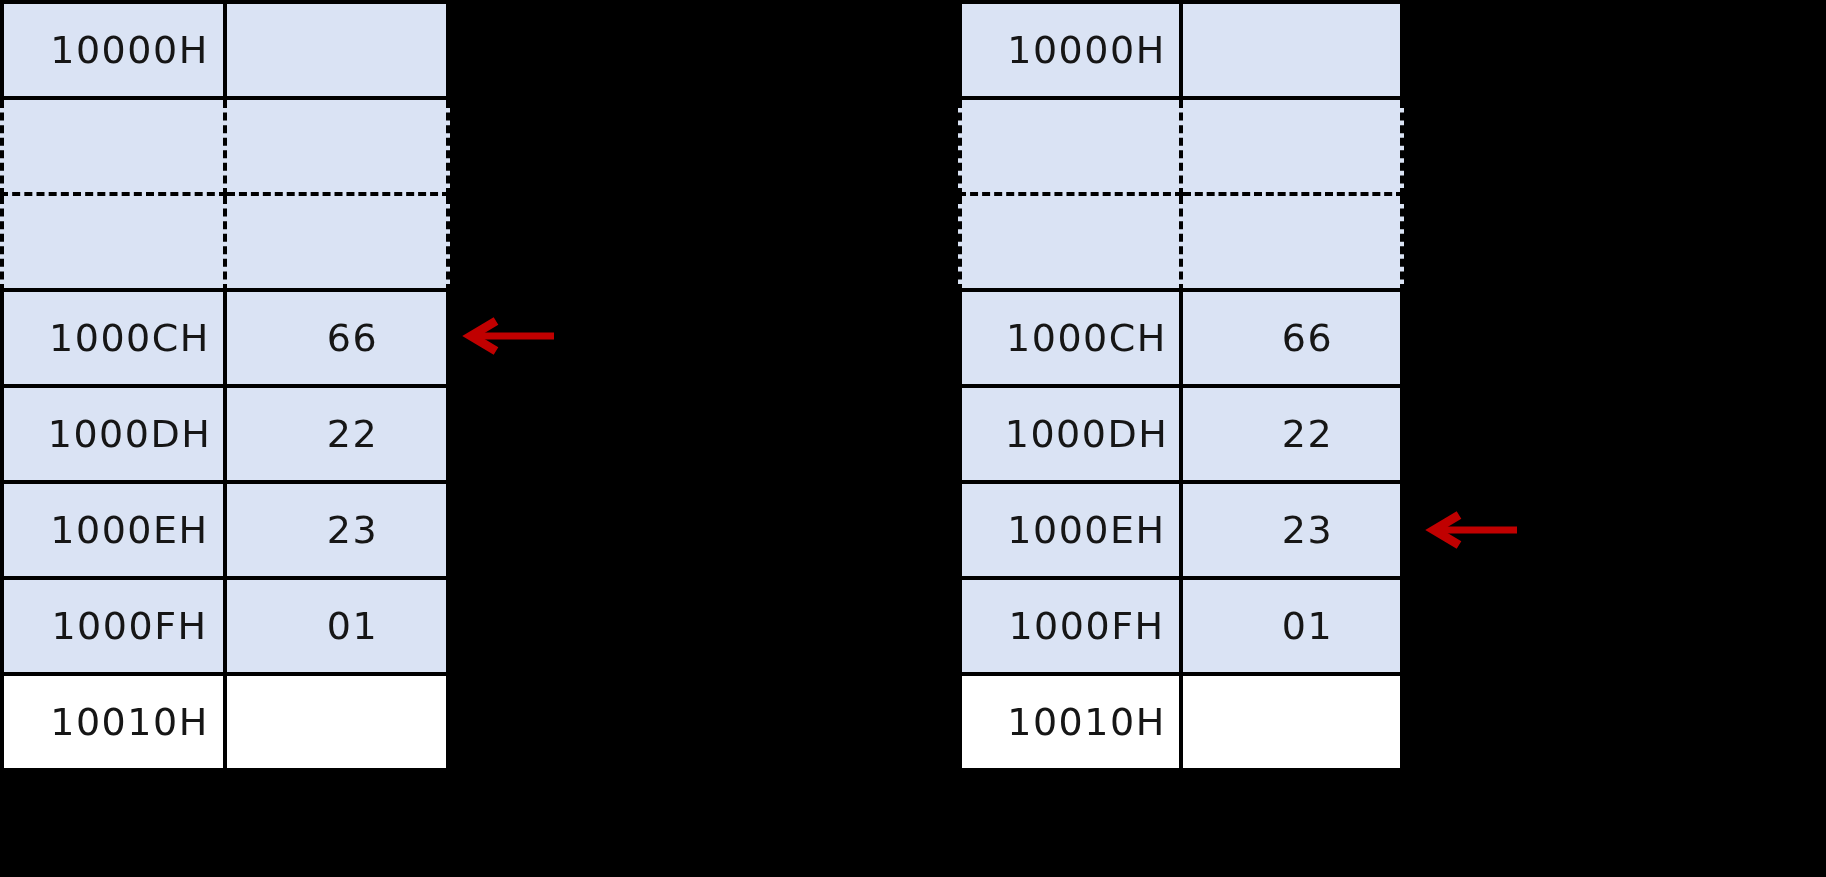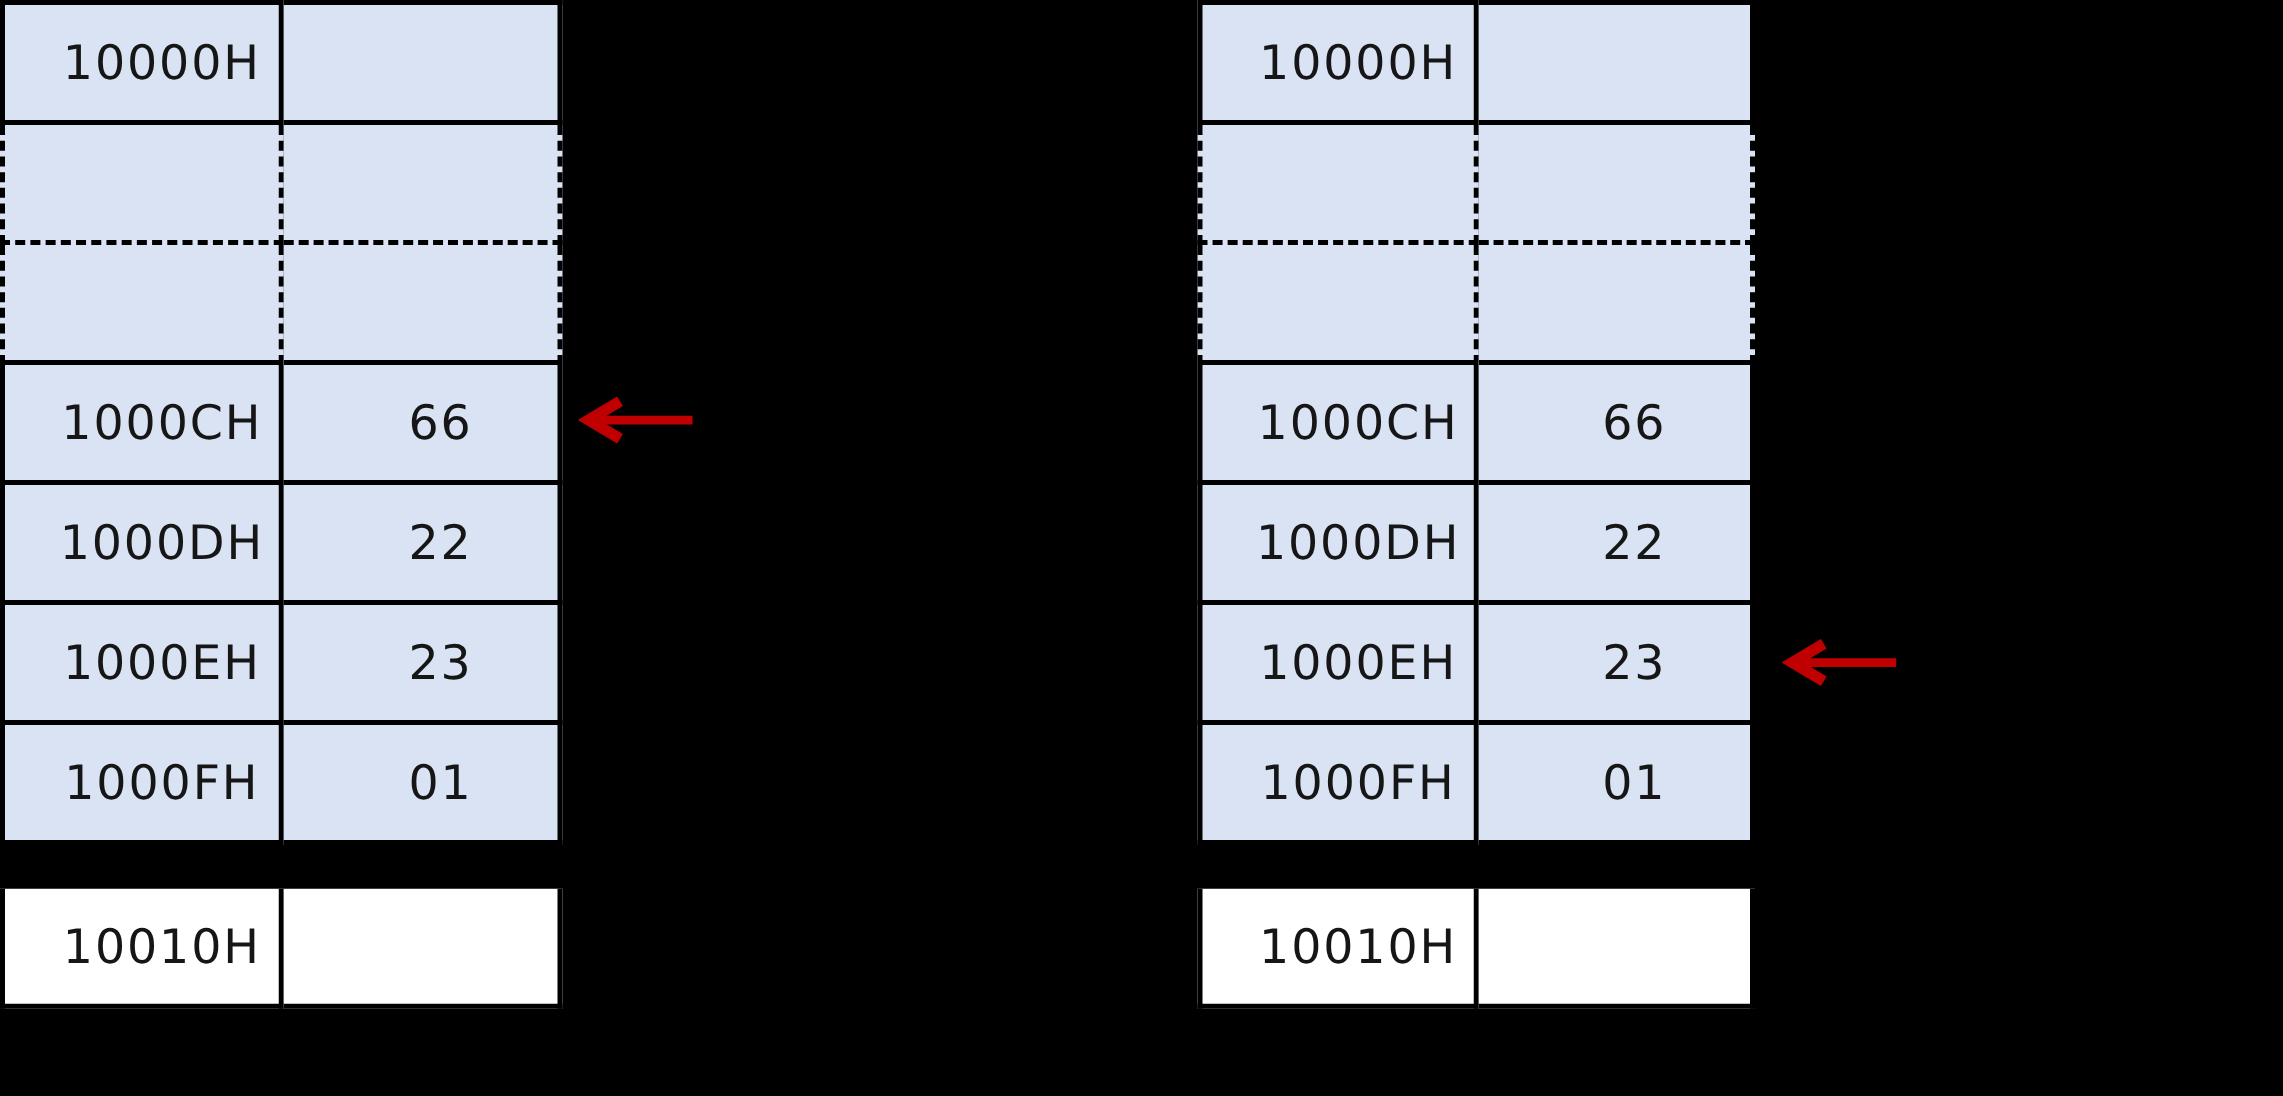--- a/index.html
+++ b/index.html
@@ -36,21 +36,21 @@
   }
   .addr{border-left-width:4px;}
   .t-left  .addr{width:227px}
   .t-left  .val{width:223px}
   .t-right .addr{width:225px}
   .t-right .val{width:221px}
   .r0 .cell{border-top-width:4px;height:100px;}
   .r1 .cell{border-bottom-style:dashed;}
   .r1 .addr,.r2 .addr{border-left-style:dashed;border-right-style:dashed;}
   .r1 .val,.r2 .val{border-right-style:dashed;}
-  .r7 .cell{background:var(--cell-fill-last);margin-top:35px;}
+  .r7 .cell{background:var(--cell-fill-last);}
   .arrow{position:absolute;width:104px;height:44px;}
   .arrow svg{display:block;width:100%;height:100%;}
   .a-left{left:456px;top:314px;}
   .a-right{left:1419px;top:508px;}
 </style>
 </head>
 <body>
 
 <div class="memtable t-left">
   <div class="row r0">

